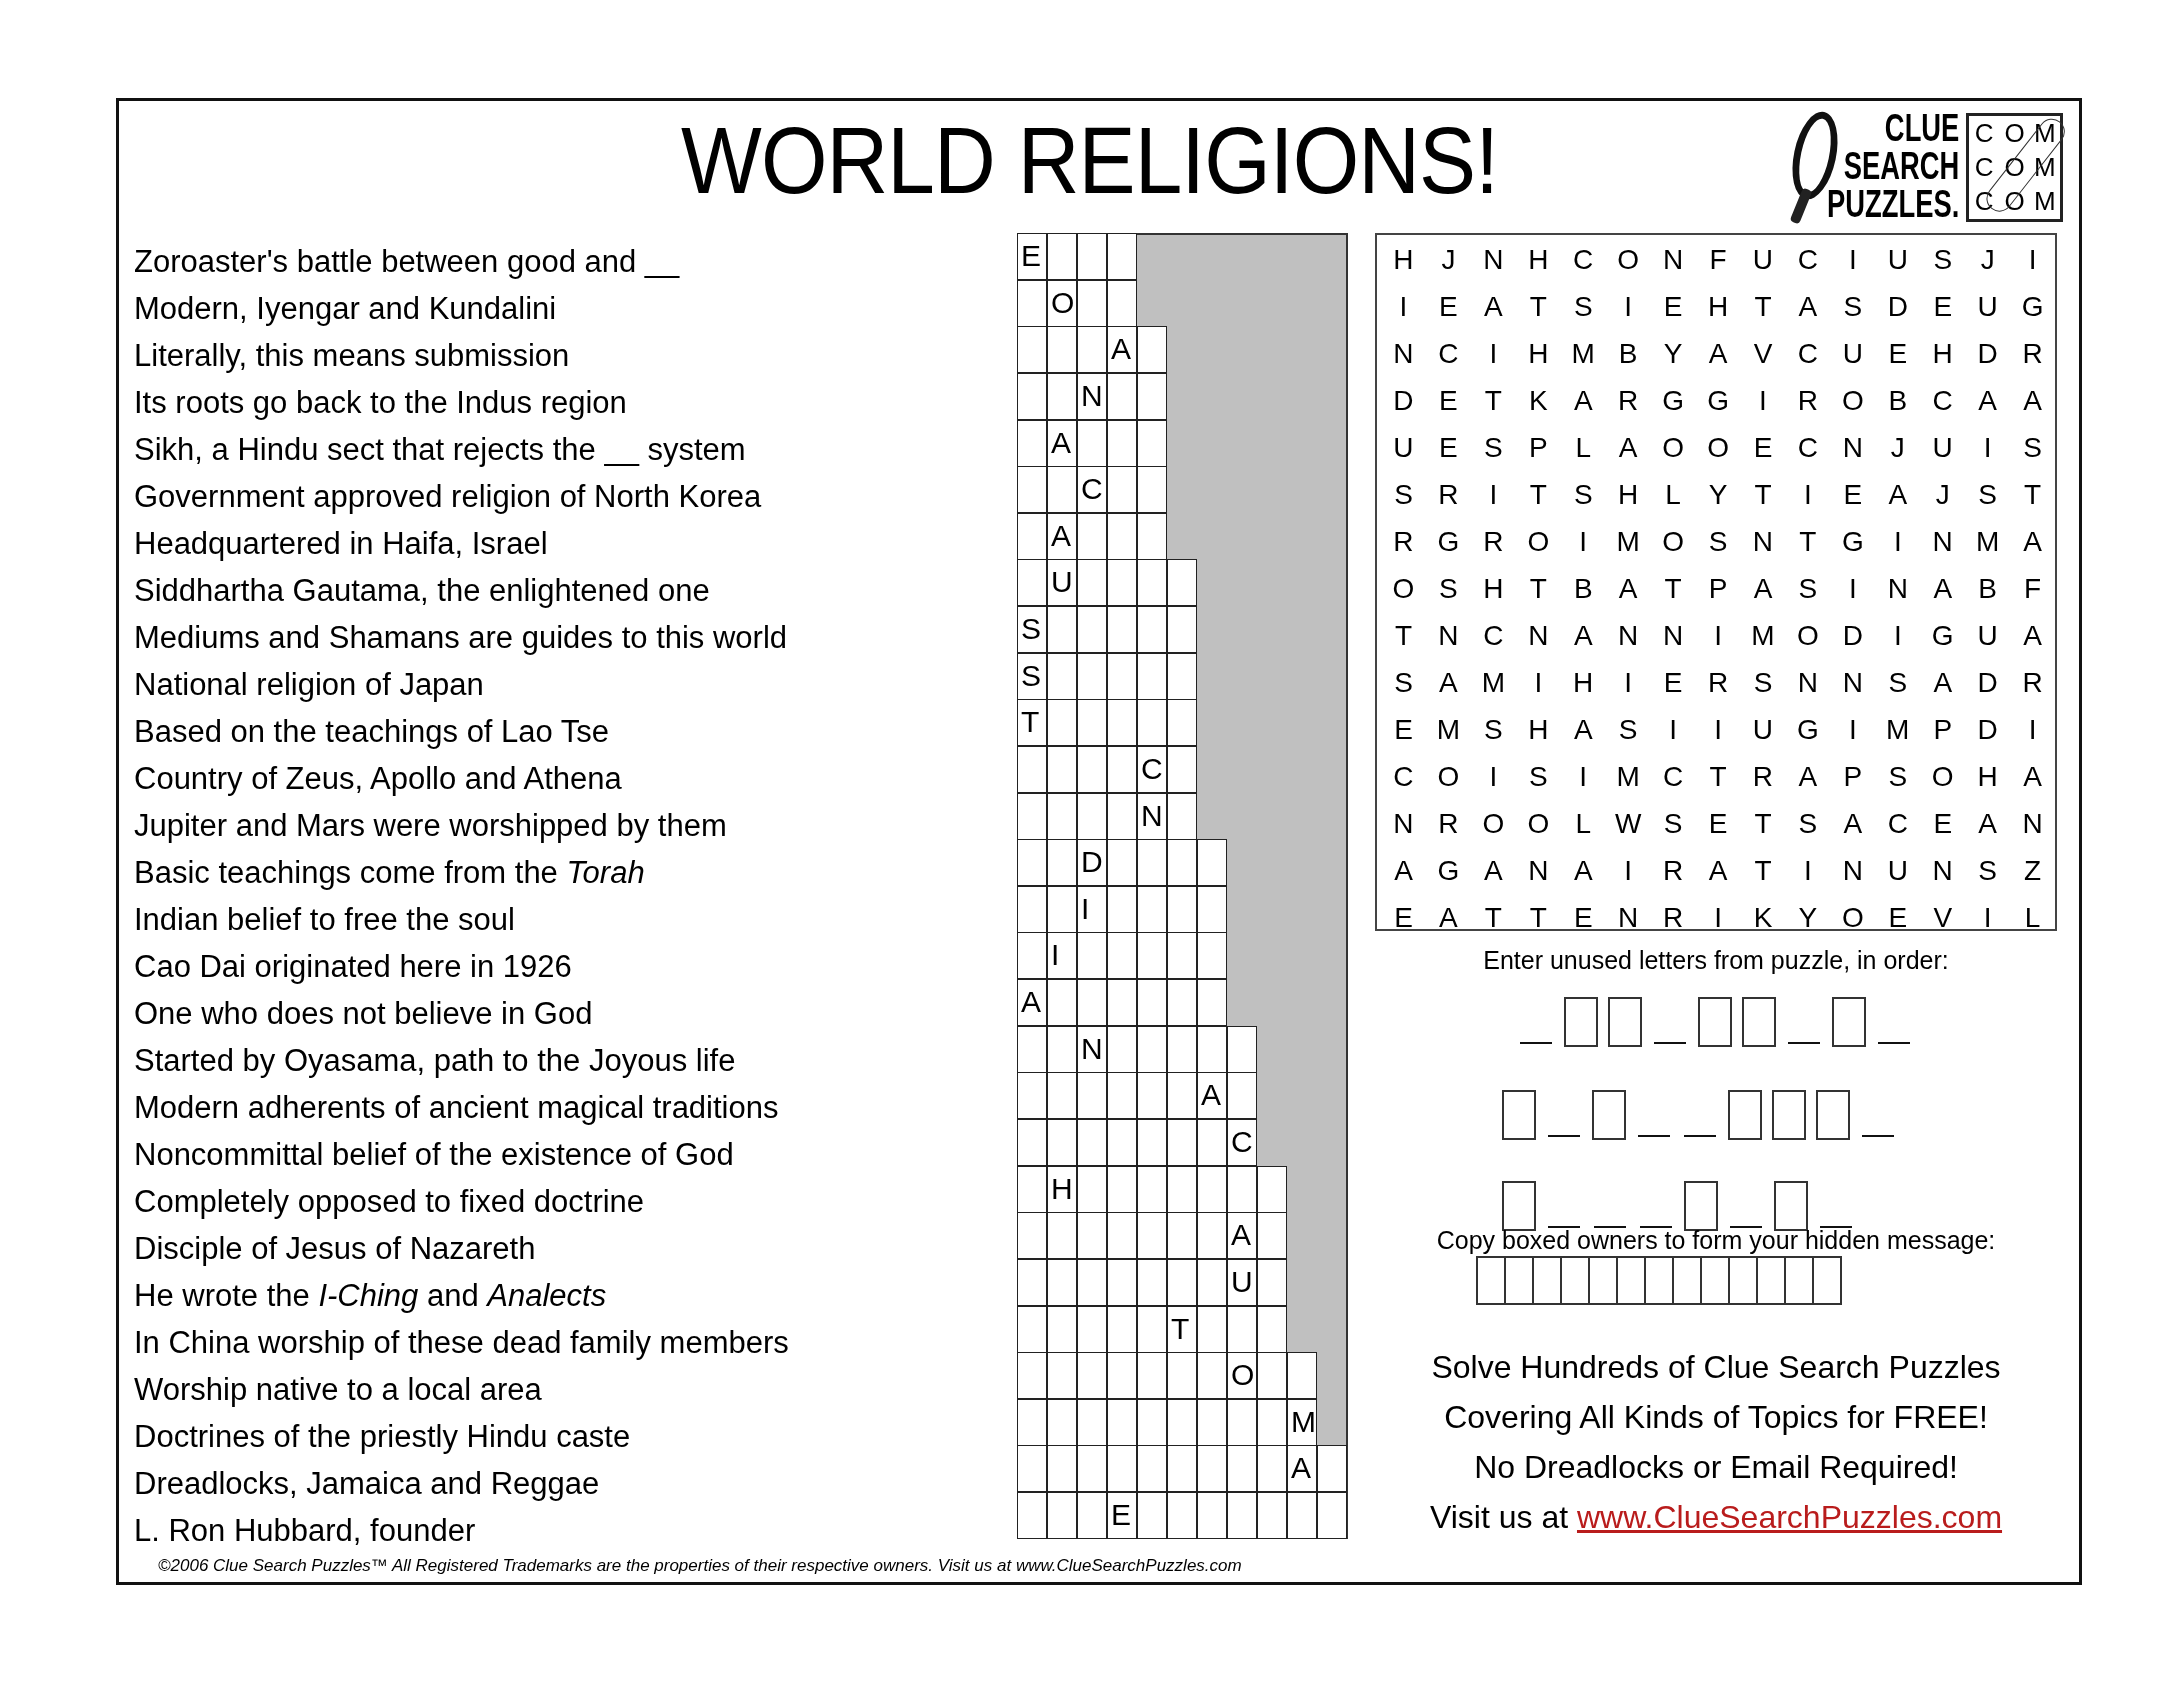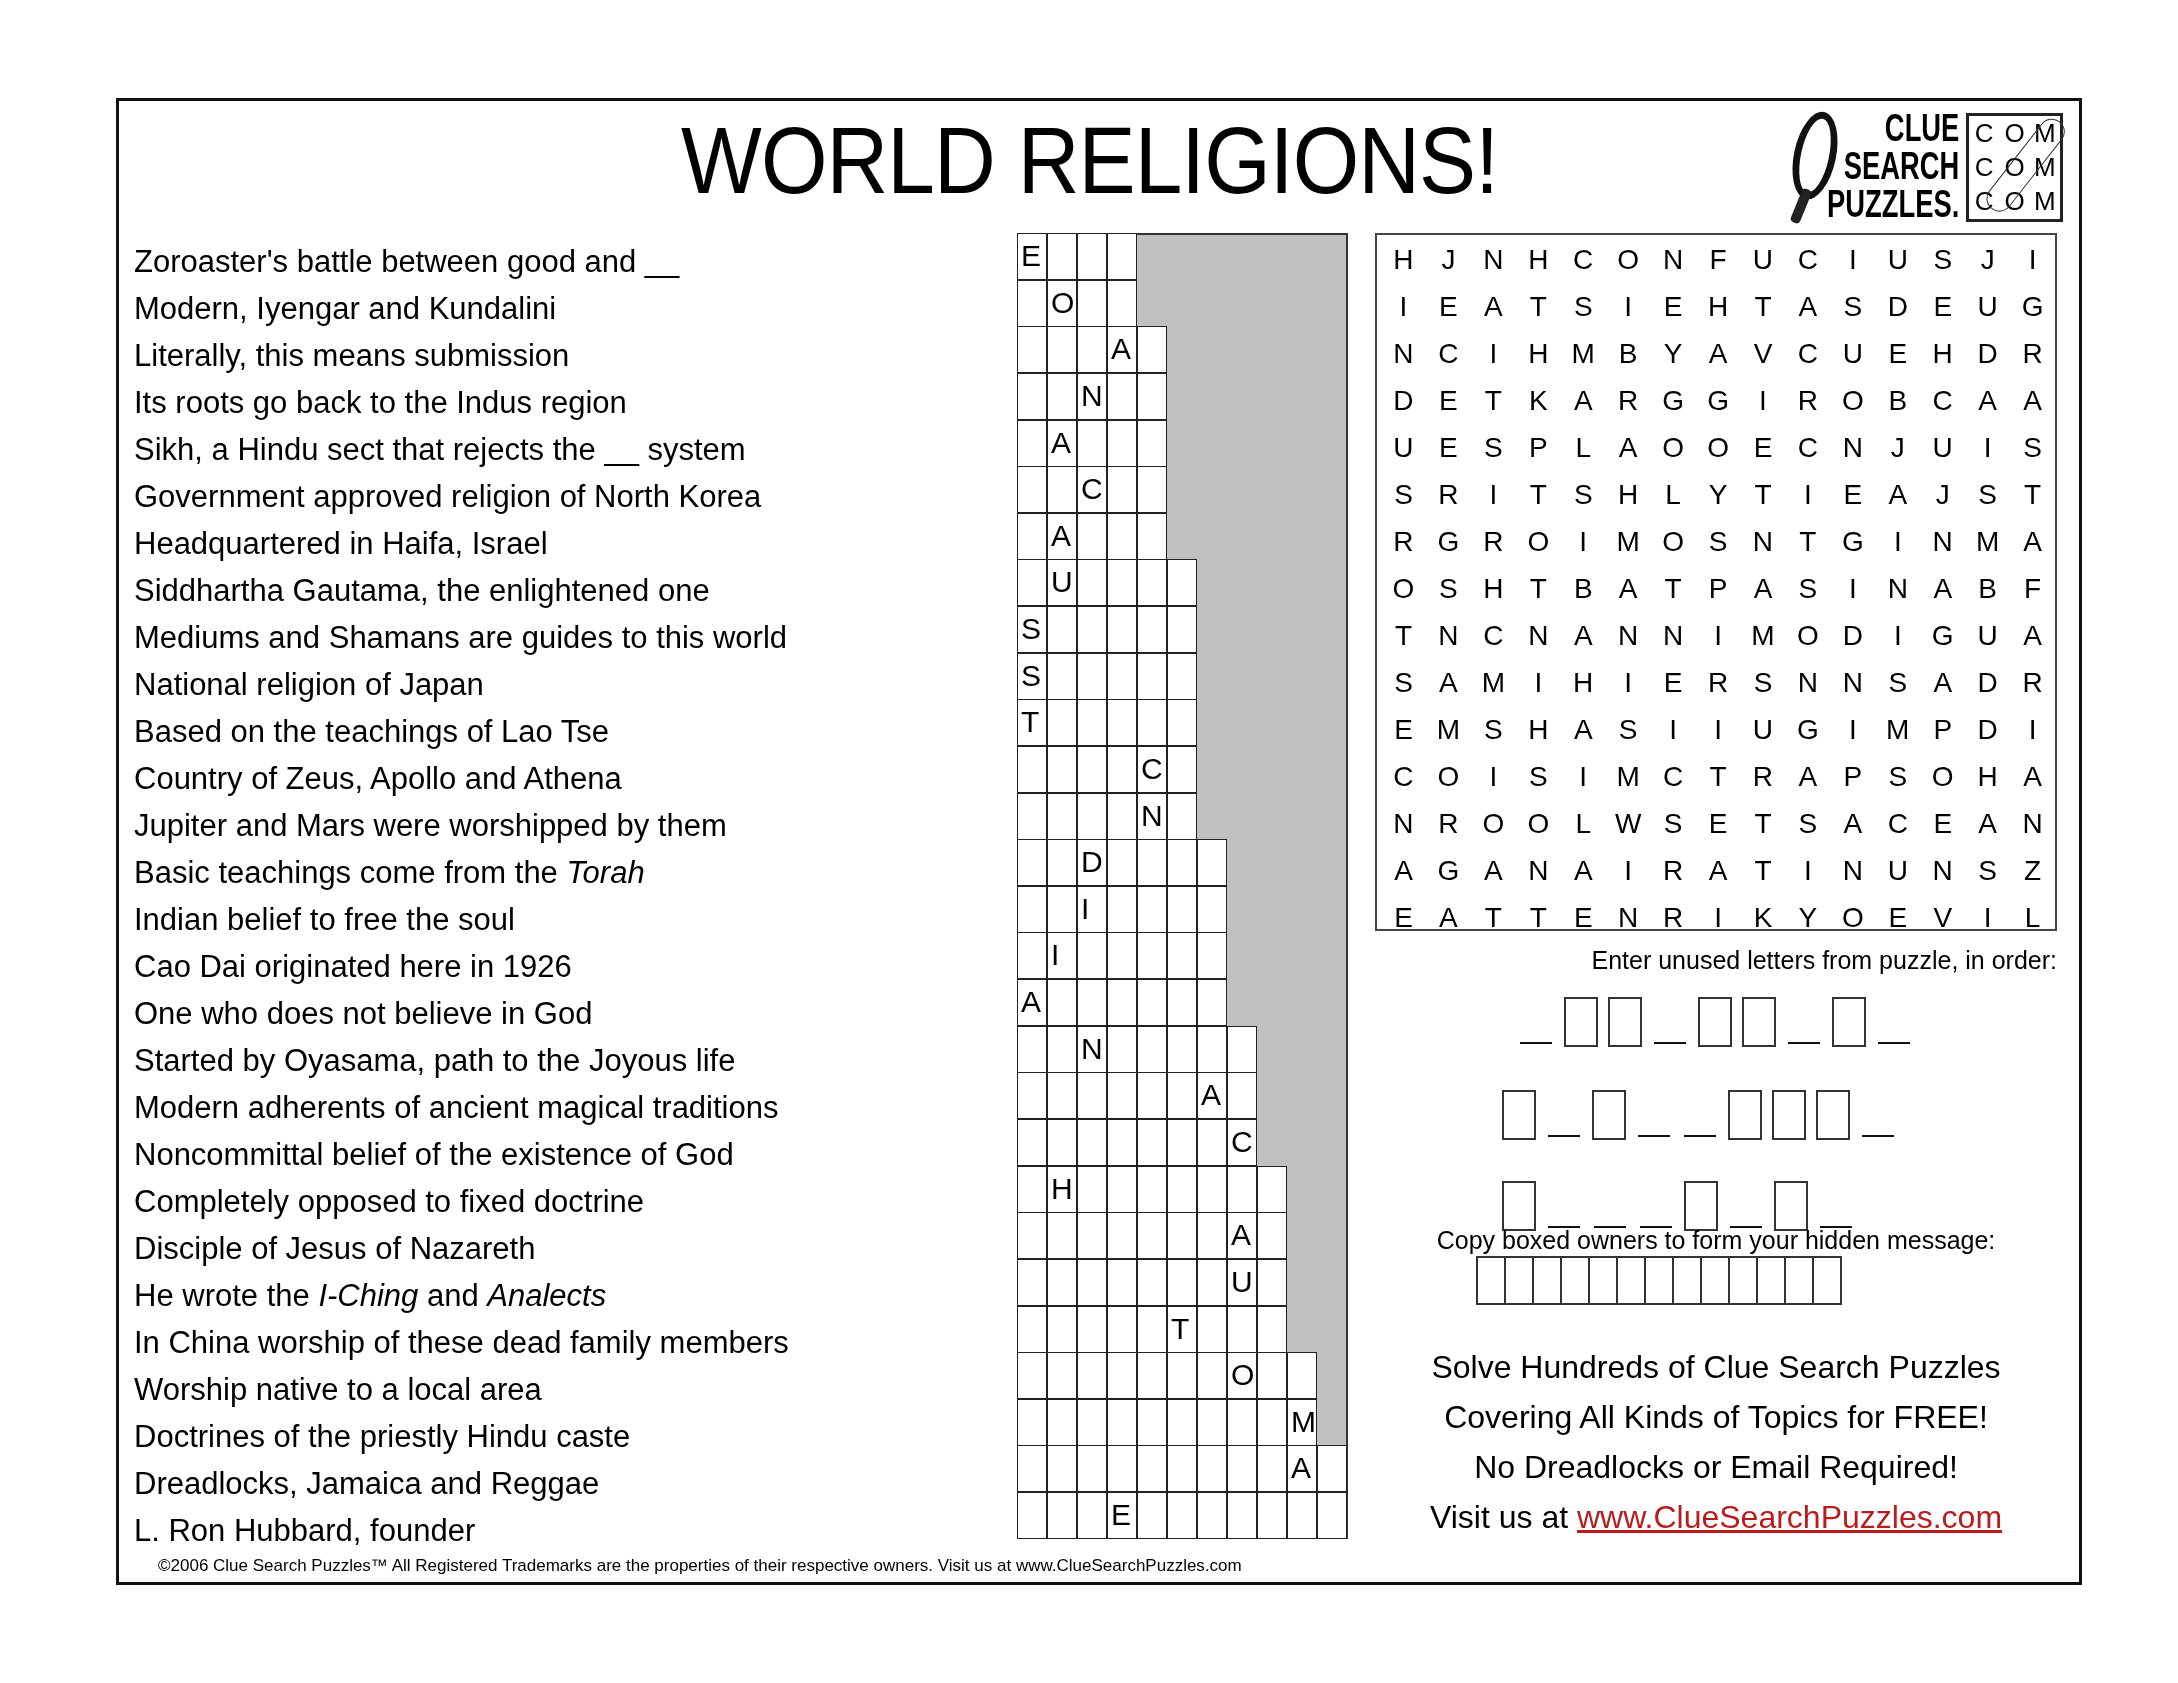--- a/index.html
+++ b/index.html
@@ -218,20 +218,21 @@
       font-size: 32px;
     }
     .promo div { height: 50px; line-height: 50px; text-align: center; }
     .promo a { color: #b91c1c; text-decoration: underline; }
     .copyright {
       position: absolute;
       left: 158px;
       top: 1556px;
       font-size: 17px;
       white-space: nowrap;
+      font-style: italic;
     }
   </style>
 </head>
 <body>
 
 <div class="frame"></div>
 
 <div class="title">WORLD RELIGIONS!</div>
 
 <div class="logo">
@@ -796,21 +797,21 @@
       <div class="ws-cell">K</div>
       <div class="ws-cell">Y</div>
       <div class="ws-cell">O</div>
       <div class="ws-cell">E</div>
       <div class="ws-cell">V</div>
       <div class="ws-cell">I</div>
       <div class="ws-cell">L</div>
     </div>
   </div>
 
-<div class="instructions" style="top:946px;text-align:right;">Enter unused letters from puzzle, in order:</div>
+<div class="instructions" style="top:946px;">Enter unused letters from puzzle, in order:</div>
 
 <div class="msg-line" id="msg-line-0" style="left:1513px; top:996px;">
     <div class="slot-blank"></div>
     <div class="slot-box"></div>
     <div class="slot-box"></div>
     <div class="slot-blank"></div>
     <div class="slot-box"></div>
     <div class="slot-box"></div>
     <div class="slot-blank"></div>
     <div class="slot-box"></div>

